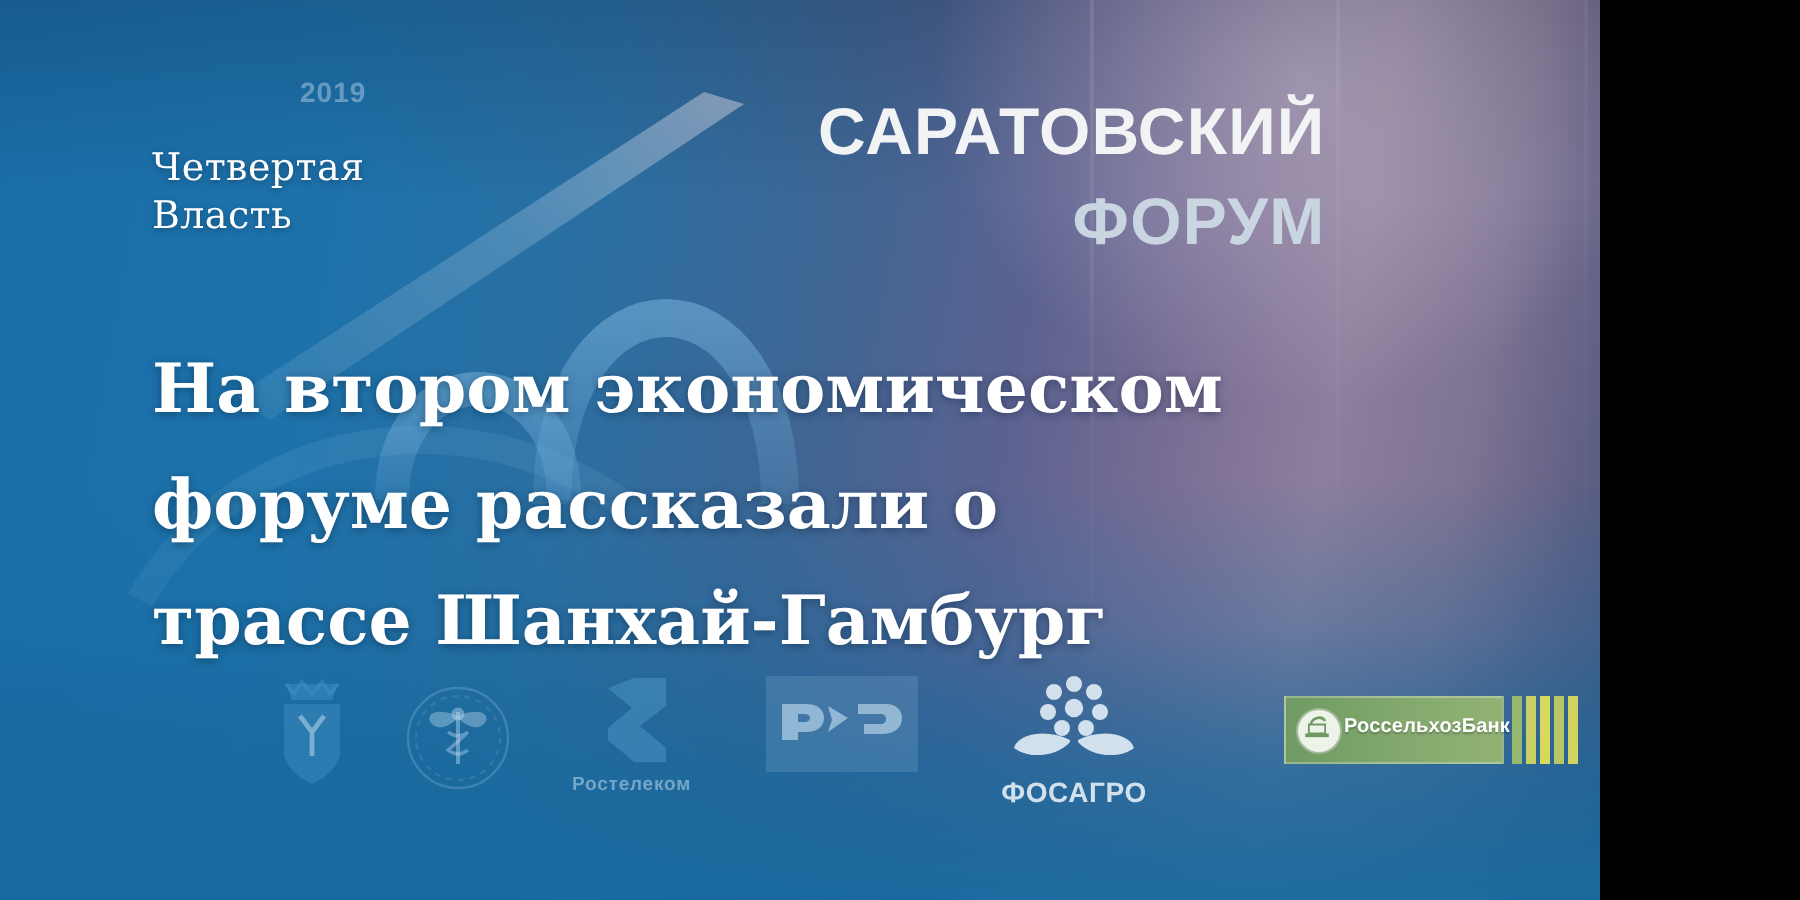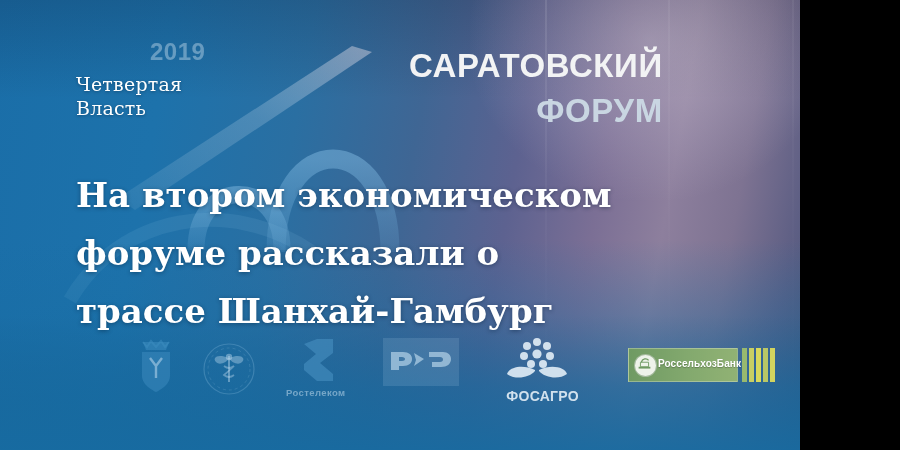--- a/index.html
+++ b/index.html
@@ -86,21 +86,21 @@
     width: 800px; height: 450px;
     pointer-events: none;
   }
 
   
   #year {
     position: absolute;
     left: 150px; top: 38px;
     font-family: "Liberation Sans", sans-serif;
     font-weight: 700;
-    font-size: 24px;
+    font-size: 14px;
     letter-spacing: .5px;
     color: rgba(215,232,244,0.40);
   }
   #brand {
     position: absolute;
     left: 76px; top: 72px;
     font-family: "DejaVu Serif", serif;
     font-weight: 400;
     font-size: 19px;
     line-height: 24px;
@@ -169,27 +169,27 @@
   #rzd-mark {
     position:absolute; left:0; top:10px; width:76px; text-align:center;
     font-family:"Liberation Sans", sans-serif;
     font-weight:700; font-size:23px; font-style:italic;
     letter-spacing:-1px;
     color: rgba(196,222,240,0.60);
   }
   
   #sp-phos { left: 495px; top: 4px; width: 84px; height: 70px; }
   #phos-word {
-    position:absolute; left:0; bottom:0; width:84px; text-align:right;
+    position:absolute; left:0; bottom:0; width:84px; text-align:center;
     font-family:"Liberation Sans", sans-serif;
     font-weight:700; font-size:14px; letter-spacing:.3px;
     color: rgba(232,241,248,0.88);
   }
   
-  #sp-rshb { left: 628px; top: 18px; width: 148px; height: 48px; }
+  #sp-rshb { left: 642px; top: 18px; width: 148px; height: 48px; }
   #rshb-plate {
     position:absolute; left:0; top:0; width:110px; height:34px;
     background: linear-gradient(to right, #6f9a63 0%, #83a96e 55%, #91b274 100%);
     border:1px solid rgba(255,255,255,0.28);
     box-sizing:border-box;
   }
   #rshb-word {
     position:absolute; left:30px; top:10px;
     font-family:"Liberation Sans", sans-serif;
     font-weight:700; font-size:10px; letter-spacing:.1px;

